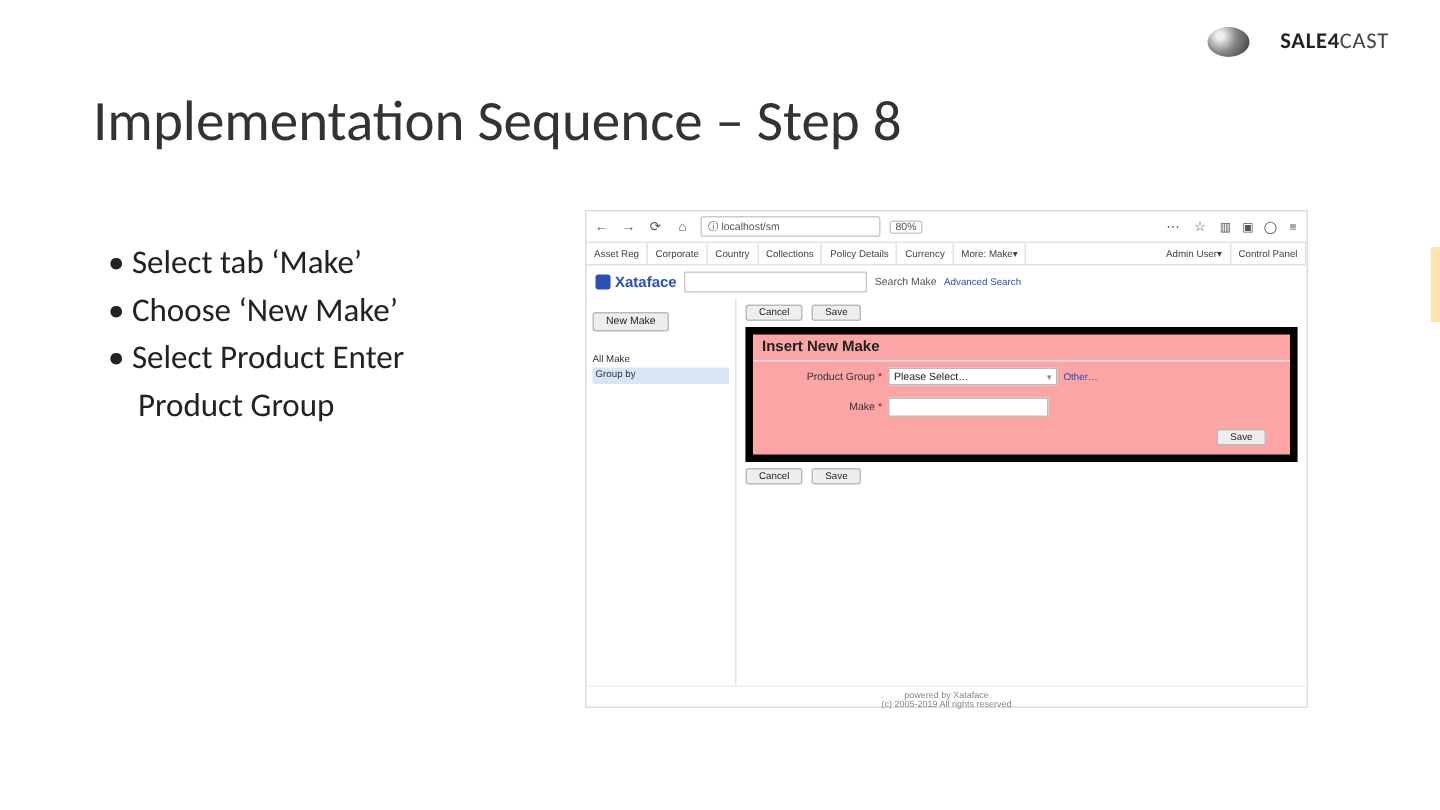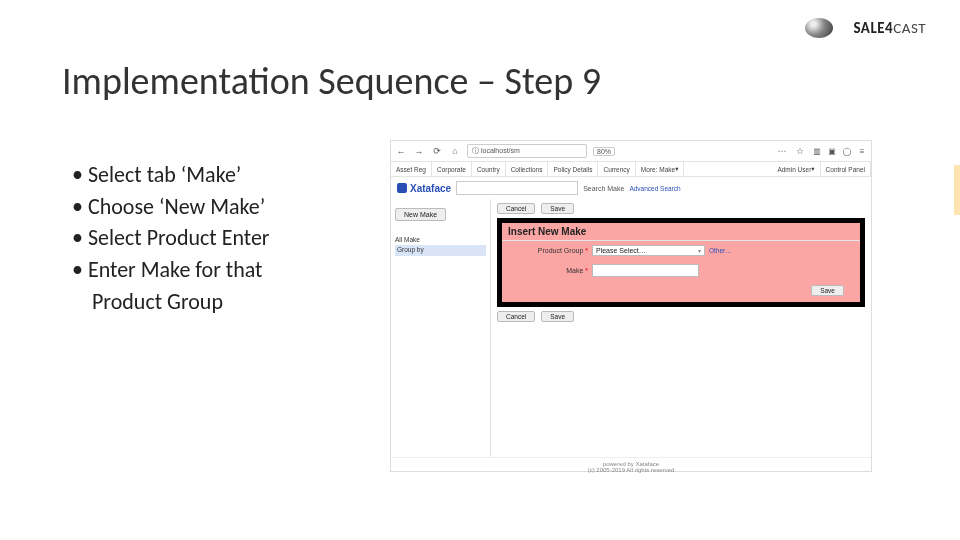--- a/index.html
+++ b/index.html
@@ -295,27 +295,26 @@
 
 <div class="slide">
 
   <div class="logo-wrap">
     <span class="logo-orb"></span>
     <span class="logo-text">
       <span>SALE</span><span>4</span><span class="light">CAST</span>
     </span>
   </div>
 
-  <div class="slide-title">Implementation Sequence – Step 9</div>
+  <div class="slide-title">Implementation Sequence – Step 8</div>
 
   <div class="bullets">
     <div>• Select tab ‘Make’</div>
     <div>• Choose ‘New Make’</div>
     <div>• Select Product Enter</div>
-    <div>• Enter Make for that</div>
     <div class="indent">Product Group</div>
   </div>
 
   <div class="browser-shot">
 
     <div class="bs-chrome">
       <span class="bs-nav-ico">←</span>
       <span class="bs-nav-ico">→</span>
       <span class="bs-nav-ico">⟳</span>
       <span class="bs-nav-ico">⌂</span>

